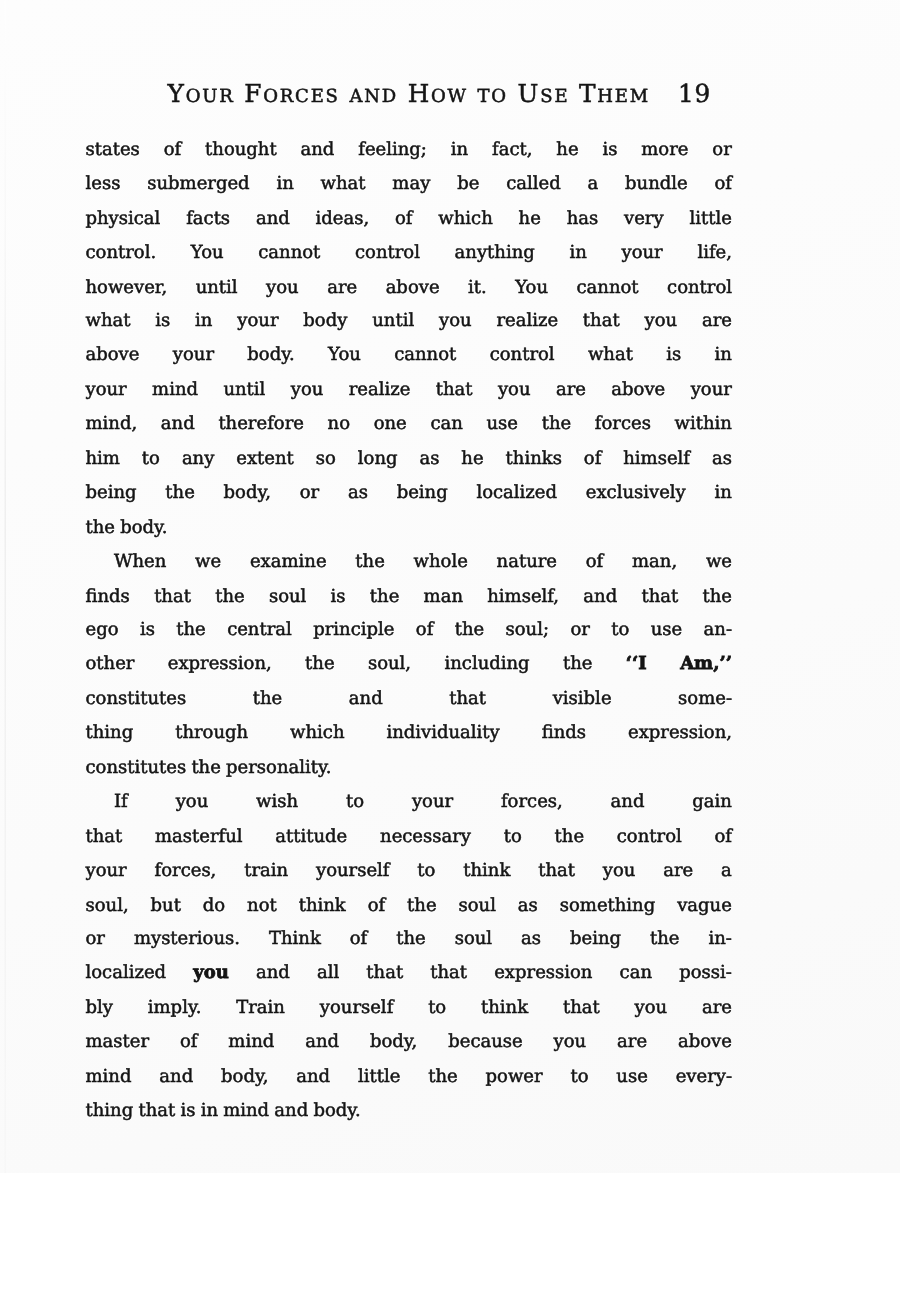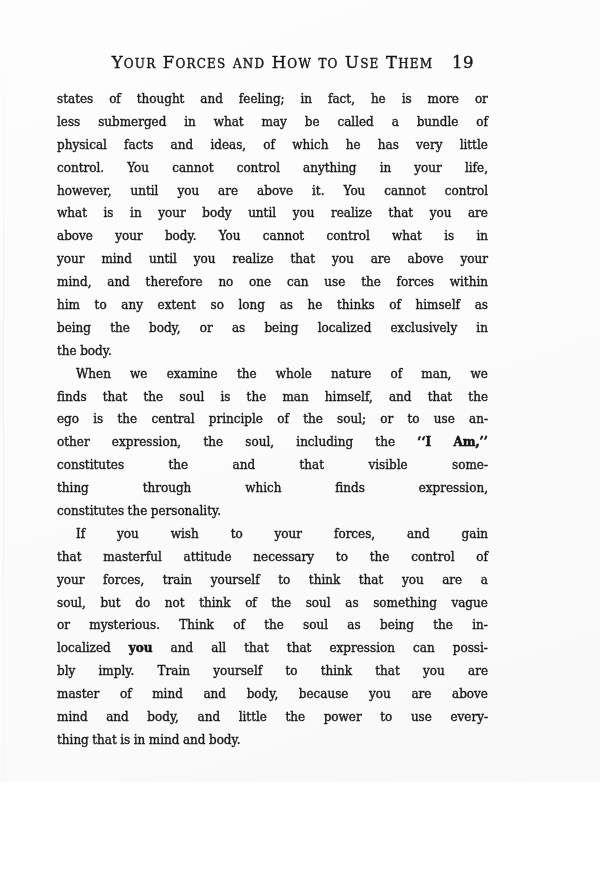--- a/index.html
+++ b/index.html
@@ -280,20 +280,21 @@
             <span class="w">the</span>
             <span class="w">and</span>
             <span class="w">that</span>
             <span class="w">visible</span>
             <span class="w">some-</span>
           </div>
           <div class="line">
             <span class="w">thing</span>
             <span class="w">through</span>
             <span class="w">which</span>
+            <span class="w">individuality</span>
             <span class="w">finds</span>
             <span class="w">expression,</span>
           </div>
           <div class="line line-last">
             <span class="w">constitutes</span>
             <span class="w">the</span>
             <span class="w">personality.</span>
           </div>
         </div>
         <div class="para">

